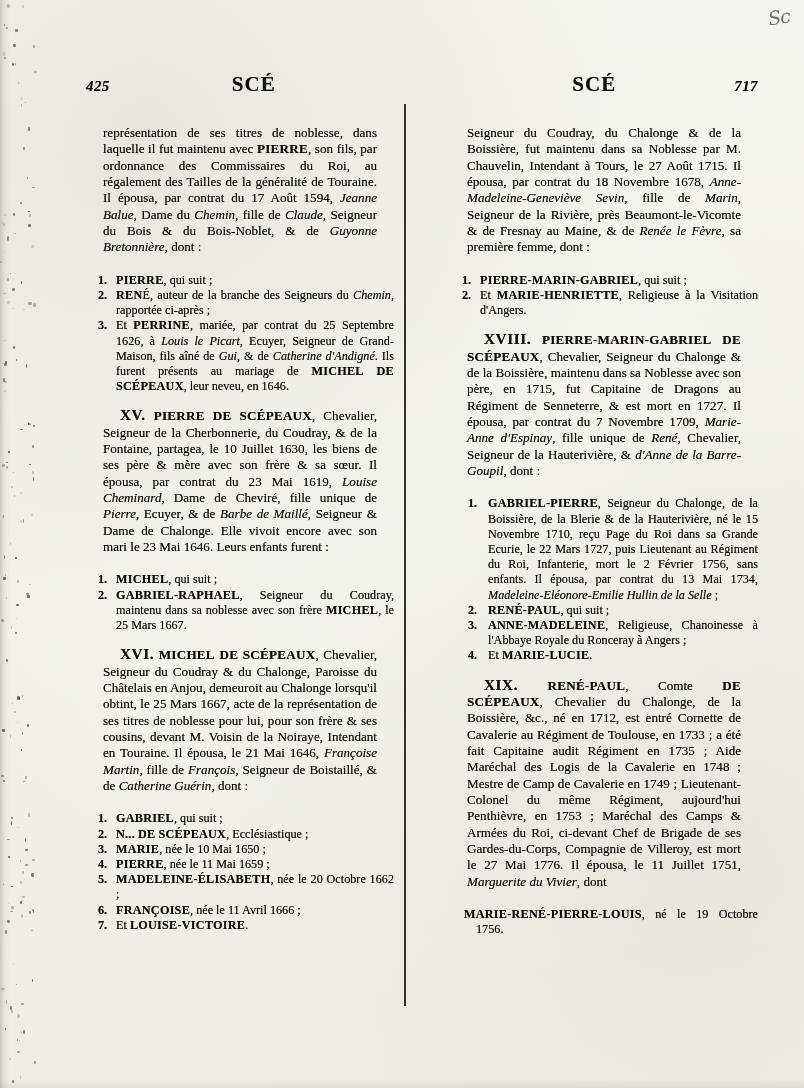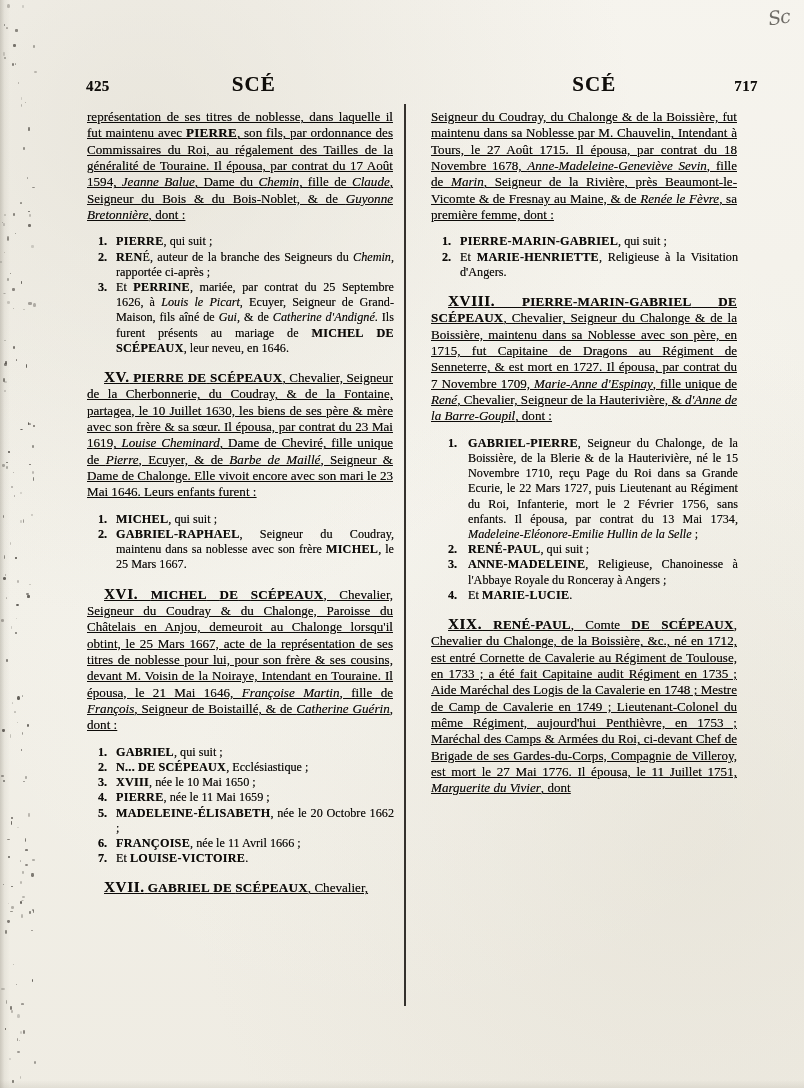--- a/index.html
+++ b/index.html
@@ -94,20 +94,21 @@
     width: 50%;
   }
   .rh-left  { justify-content: flex-start; }
   .rh-right { justify-content: flex-end; }
 
   .folio {
     font-family: "Liberation Serif", serif;
     font-weight: 700;
     font-size: 15px;
     letter-spacing: .4px;
+    font-style: italic;
   }
   .head-word {
     font-family: "Liberation Serif", serif;
     font-weight: 700;
     font-size: 21px;
     letter-spacing: 1.1px;
   }
   .rh-left .head-word  { margin-left: 122px; }
   .rh-right .head-word { margin-right: 118px; }
 
@@ -124,36 +125,35 @@
     width: 308px;
     color: #0d0b09;
     font-size: 13.1px;
     line-height: 16.35px;
     text-align: justify;
     text-justify: inter-word;
     -webkit-hyphens: none;
     hyphens: none;
   }
   .col-left  { left: 0; }
-  .col-right { left: 344px; }
+  .col-right { left: 364px; }
 
   .col-rule {
     position: absolute;
     left: 318px;
     top: -4px;
     width: 2px;
     height: 902px;
     background: #1a1713;
     opacity: .88;
   }
 
   p.para {
-    margin: 1px;
+    margin: 17px;
     text-indent: 0;
-    text-decoration: underline;
   }
   p.para.section {
     margin-top: 13px;
     text-indent: 17px;
   }
 
   .roman {
     font-weight: 700;
     font-size: 15.2px;
     letter-spacing: .6px;
@@ -399,28 +399,27 @@
       <ol class="kids">
           <li><span class="num">1.</span><span class="sc">MICHEL</span>, qui suit ;</li>
           <li><span class="num">2.</span><span class="sc">GABRIEL-RAPHAEL</span>, Seigneur du Coudray, maintenu dans sa noblesse avec son frère <span class="sc">MICHEL</span>, le 25 Mars 1667.</li>
         </ol>
 
       <p class="para section"><span class="roman">XVI.</span> <span class="sc">MICHEL</span> <span class="sc">DE</span> <span class="sc">SCÉPEAUX</span>, Chevalier, Seigneur du Coudray &amp; du Chalonge, Paroisse du Châtelais en Anjou, demeuroit au Chalonge lorsqu'il obtint, le 25 Mars 1667, acte de la représentation de ses titres de noblesse pour lui, pour son frère &amp; ses cousins, devant M. Voisin de la Noiraye, Intendant en Touraine. Il épousa, le 21 Mai 1646, <span class="it">Françoise Martin</span>, fille de <span class="it">François</span>, Seigneur de Boistaillé, &amp; de <span class="it">Catherine Guérin</span>, dont :</p>
 
       <ol class="kids">
           <li><span class="num">1.</span><span class="sc">GABRIEL</span>, qui suit ;</li>
           <li><span class="num">2.</span><span class="sc">N...</span> <span class="sc">DE</span> <span class="sc">SCÉPEAUX</span>, Ecclésiastique ;</li>
-          <li><span class="num">3.</span><span class="sc">XVIII</span>, née le 10 Mai 1650 ;</li>
+          <li><span class="num">3.</span><span class="sc">MARIE</span>, née le 10 Mai 1650 ;</li>
           <li><span class="num">4.</span><span class="sc">PIERRE</span>, née le 11 Mai 1659 ;</li>
           <li><span class="num">5.</span><span class="sc">MADELEINE-ÉLISABETH</span>, née le 20 Octobre 1662 ;</li>
           <li><span class="num">6.</span><span class="sc">FRANÇOISE</span>, née le 11 Avril 1666 ;</li>
           <li><span class="num">7.</span>Et <span class="sc">LOUISE-VICTOIRE</span>.</li>
         </ol>
 
-      <p class="para section"><span class="roman">XVII.</span> <span class="sc">GABRIEL</span> <span class="sc">DE</span> <span class="sc">SCÉPEAUX</span>, Chevalier,</p>
     </div>
 
     <div class="col col-right">
 
       <p class="para">Seigneur du Coudray, du Chalonge &amp; de la Boissière, fut maintenu dans sa Noblesse par M. Chauvelin, Intendant à Tours, le 27 Août 1715. Il épousa, par contrat du 18 Novembre 1678, <span class="it">Anne-Madeleine-Geneviève Sevin</span>, fille de <span class="it">Marin</span>, Seigneur de la Rivière, près Beaumont-le-Vicomte &amp; de Fresnay au Maine, &amp; de <span class="it">Renée le Fèvre</span>, sa première femme, dont :</p>
 
       <ol class="kids">
           <li><span class="num">1.</span><span class="sc">PIERRE-MARIN-GABRIEL</span>, qui suit ;</li>
           <li><span class="num">2.</span>Et <span class="sc">MARIE-HENRIETTE</span>, Religieuse à la Visitation d'Angers.</li>
         </ol>
@@ -429,16 +428,17 @@
 
       <ol class="kids deep">
           <li><span class="num">1.</span><span class="sc">GABRIEL-PIERRE</span>, Seigneur du Chalonge, de la Boissière, de la Blerie &amp; de la Hauterivière, né le 15 Novembre 1710, reçu Page du Roi dans sa Grande Ecurie, le 22 Mars 1727, puis Lieutenant au Régiment du Roi, Infanterie, mort le 2 Février 1756, sans enfants. Il épousa, par contrat du 13 Mai 1734, <span class="it">Madeleine-Eléonore-Emilie Hullin de la Selle</span> ;</li>
           <li><span class="num">2.</span><span class="sc">RENÉ-PAUL</span>, qui suit ;</li>
           <li><span class="num">3.</span><span class="sc">ANNE-MADELEINE</span>, Religieuse, Chanoinesse à l'Abbaye Royale du Ronceray à Angers ;</li>
           <li><span class="num">4.</span>Et <span class="sc">MARIE-LUCIE</span>.</li>
         </ol>
 
       <p class="para section"><span class="roman">XIX.</span> <span class="sc">RENÉ-PAUL</span>, Comte <span class="sc">DE</span> <span class="sc">SCÉPEAUX</span>, Chevalier du Chalonge, de la Boissière, &amp;c., né en 1712, est entré Cornette de Cavalerie au Régiment de Toulouse, en 1733 ; a été fait Capitaine audit Régiment en 1735 ; Aide Maréchal des Logis de la Cavalerie en 1748 ; Mestre de Camp de Cavalerie en 1749 ; Lieutenant-Colonel du même Régiment, aujourd'hui Penthièvre, en 1753 ; Maréchal des Camps &amp; Armées du Roi, ci-devant Chef de Brigade de ses Gardes-du-Corps, Compagnie de Villeroy, est mort le 27 Mai 1776. Il épousa, le 11 Juillet 1751, <span class="it">Marguerite du Vivier</span>, dont</p>
 
+      <p class="plain-child"><span class="sc">MARIE-RENÉ-PIERRE-LOUIS</span>, né le 19 Octobre 1756.</p>
     </div>
 
   </div>
 </div>
 
 </body></html>

